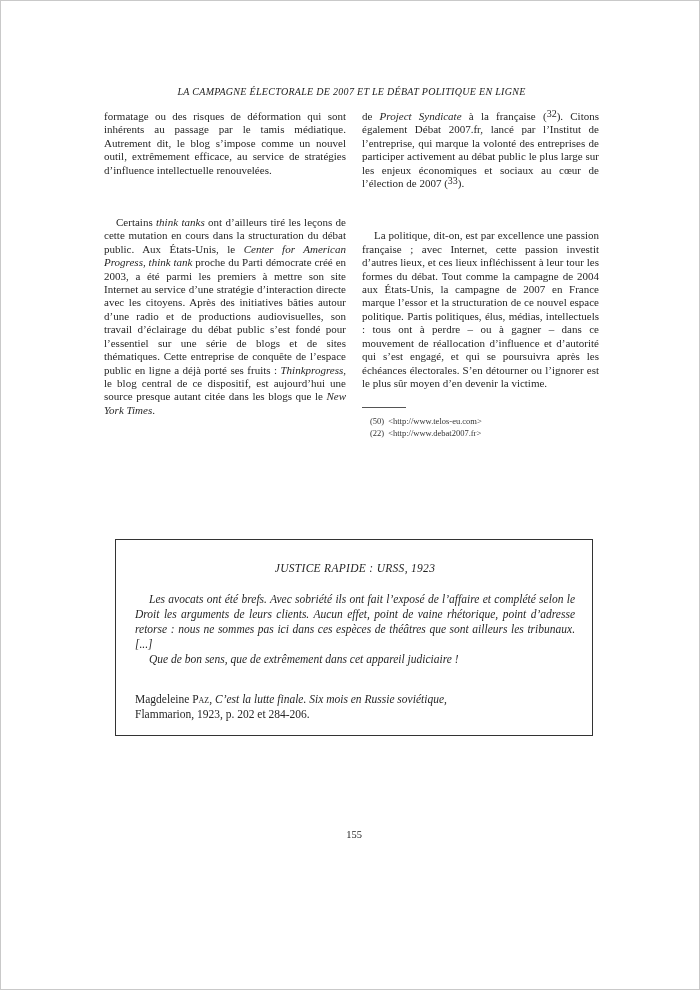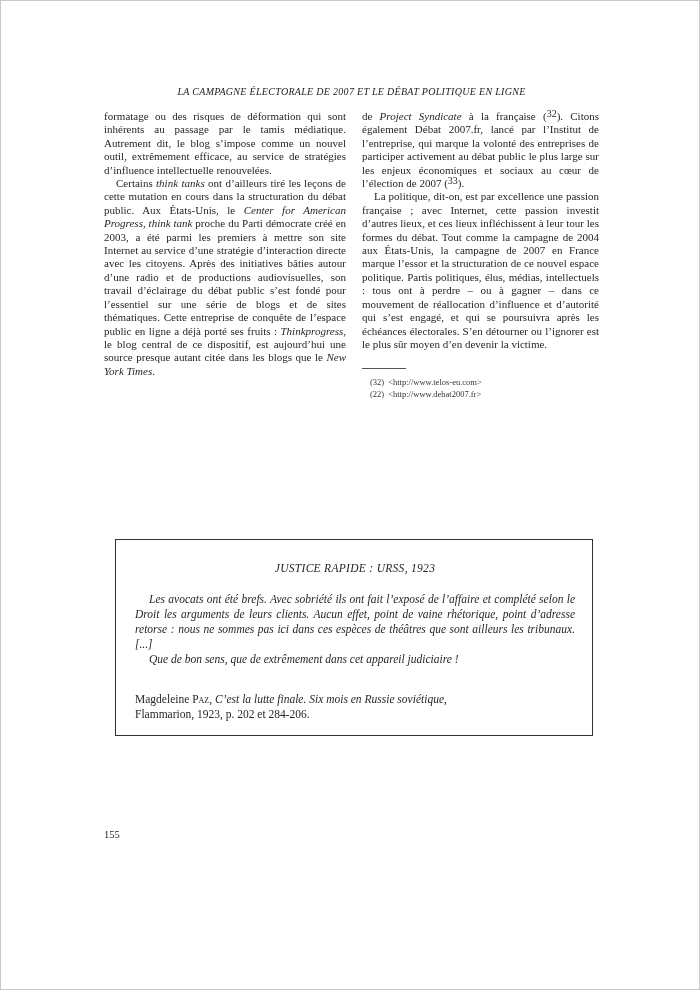--- a/index.html
+++ b/index.html
@@ -29,21 +29,21 @@
     display:flex;gap:16px;
   }
   .col{
     font-size:11px;
     line-height:13.4px;
     text-align:justify;
   }
   .col-left{width:242px;}
   .col-right{width:237px;}
   .para{margin:0;}
-  .para.ind{text-indent:12px;}
+  .para.ind{text-indent:12px;margin-top:39px;}
   .it{font-style:italic;}
   .fnref{
     font-size:10px;
     position:relative;top:-3.5px;
     line-height:0;
   }
   .authors{
     text-align:right;
     font-size:11.5px;
     letter-spacing:0.2px;
@@ -91,21 +91,21 @@
   }
   .quote-attrib{
     margin-top:25px;
     text-align:left;
     font-style:normal;
   }
   .sc{font-variant:small-caps;}
   .page-number{
     position:absolute;
     top:828px;left:103px;width:500px;
-    text-align:left;
+    text-align:center;
     font-size:10.5px;
     color:#222;
   }
 </style>
 </head>
 <body>
 
 <div class="sheet">
 
   <div class="running-header">LA CAMPAGNE ÉLECTORALE DE 2007 ET LE DÉBAT POLITIQUE EN LIGNE</div>
@@ -120,21 +120,21 @@
       <div>
           <p class="para"><span>de </span><span class="it">Project Syndicate</span><span> à la française (</span><span class="fnref">32</span><span>). Citons également Débat 2007.fr, lancé par l’Institut de l’entreprise, qui marque la volonté des entreprises de participer activement au débat public le plus large sur les enjeux économiques et sociaux au cœur de l’élection de 2007 (</span><span class="fnref">33</span><span>).</span></p>
           <p class="para ind"><span>La politique, dit-on, est par excellence une passion française ; avec Internet, cette passion investit d’autres lieux, et ces lieux infléchissent à leur tour les formes du débat. Tout comme la campagne de 2004 aux États-Unis, la campagne de 2007 en France marque l’essor et la structuration de ce nouvel espace politique. Partis politiques, élus, médias, intellectuels : tous ont à perdre – ou à gagner – dans ce mouvement de réallocation d’influence et d’autorité qui s’est engagé, et qui se poursuivra après les échéances électorales. S’en détourner ou l’ignorer est le plus sûr moyen d’en devenir la victime.</span></p>
         </div>
 
 
       <div class="fn-rule"></div>
 
       <div class="footnotes">
         <div class="footnote">
-          <span class="fn-num">(32)</span><span>&lt;http://www.telos-eu.com&gt;</span>
+          <span class="fn-num">(50)</span><span>&lt;http://www.telos-eu.com&gt;</span>
         </div>
         <div class="footnote">
           <span class="fn-num">(22)</span><span>&lt;http://www.debat2007.fr&gt;</span>
         </div>
       </div>
     </div>
   </div>
 
   <div class="quote-box">
     <div class="quote-title">JUSTICE RAPIDE : URSS, 1923</div>

